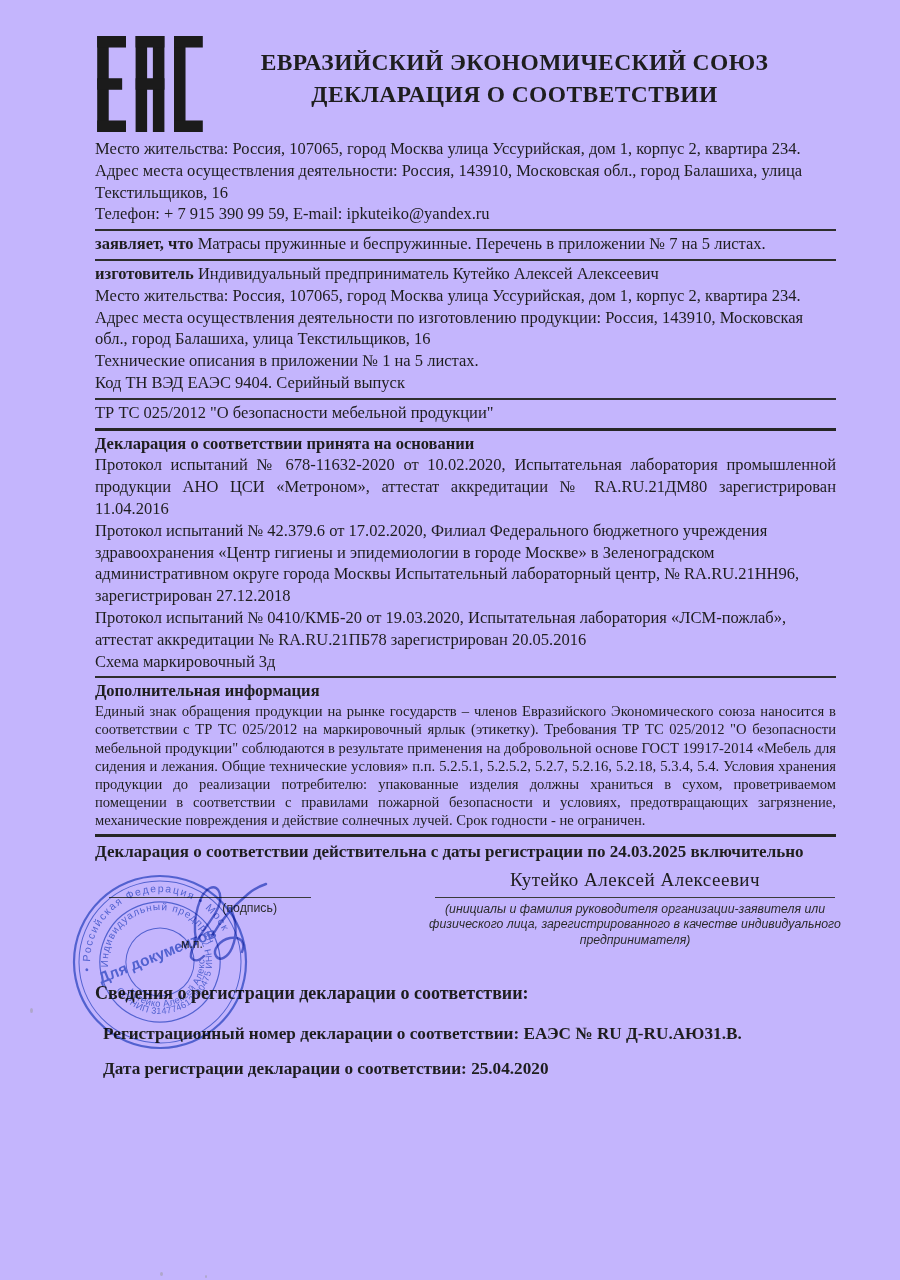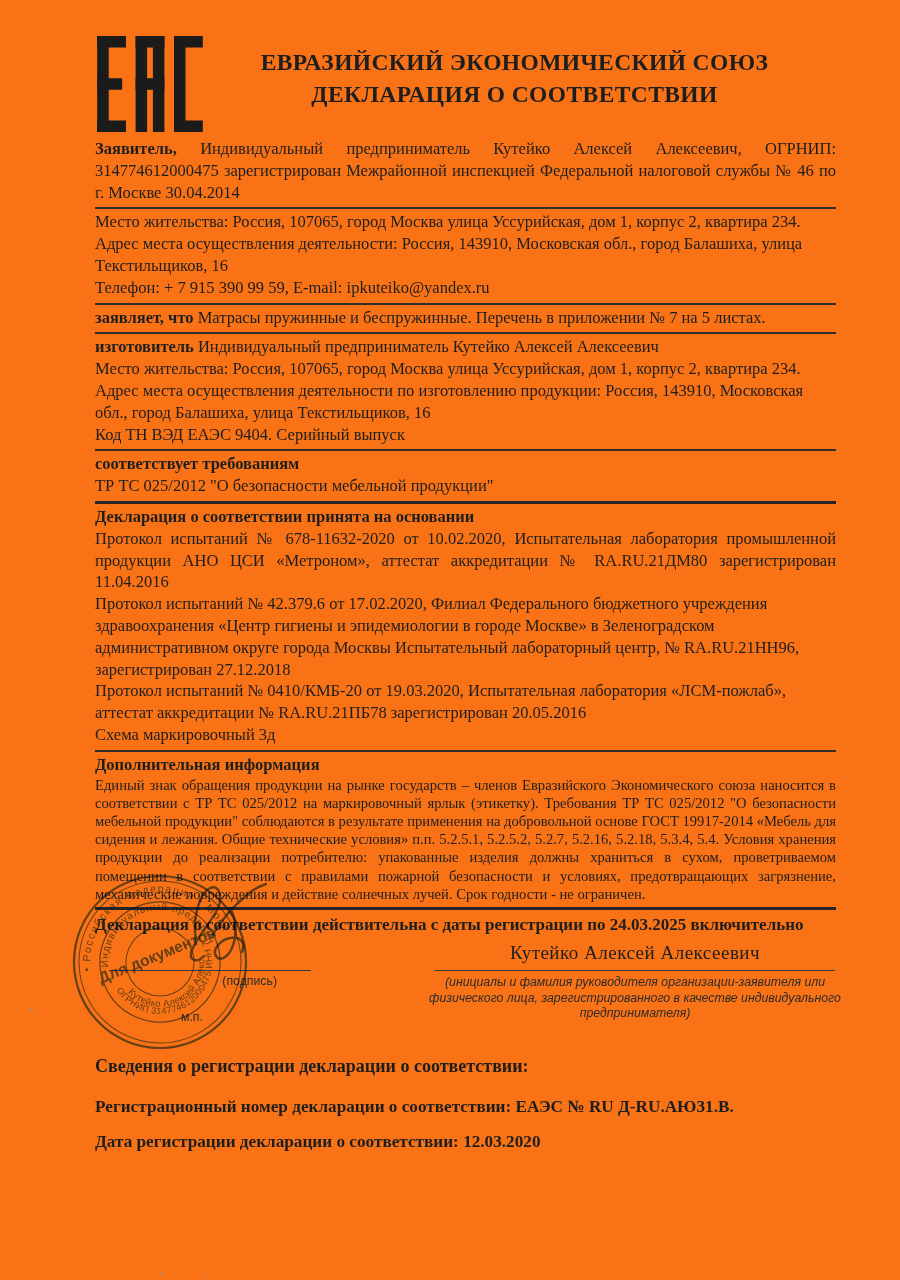--- a/index.html
+++ b/index.html
@@ -1,21 +1,21 @@
 <!DOCTYPE html>
 <html lang="ru"><head>
 <meta charset="utf-8">
 <title>Декларация о соответствии</title>
 <style>
   html,body{margin:0;padding:0;background:#e8e8e8;}
   .page{
     position:relative;
     width:900px;height:1280px;
     margin:0 auto;
-    background:#f97316;
+    background:#c4b5fd;
     font-family:"Liberation Serif","DejaVu Serif",serif;
     color:#1e1e1e;
     overflow:hidden;
   }
   .inner{position:absolute;left:95px;top:30px;width:741px;}
 
   
   .header{display:flex;align-items:flex-start;}
   .logo{flex:0 0 auto;margin:6px 0 0 2px;}
   .titles{flex:1 1 auto;text-align:center;padding:16px 10px 0 0;}
@@ -38,21 +38,21 @@
   .sigline.right{left:340px;width:400px;top:28px;}
   .signame{position:absolute;left:340px;width:400px;top:0;text-align:center;font-size:19px;letter-spacing:.5px;}
   .cap{font-family:"Liberation Sans","DejaVu Sans",sans-serif;font-size:12.3px;color:#2b2b2b;}
   .cap.podpis{position:absolute;left:52px;width:130px;top:32px;text-align:right;}
   .cap.mp{position:absolute;left:86px;top:68px;}
   .cap.namecap{position:absolute;left:325px;width:430px;top:33px;text-align:center;line-height:15.6px;font-style:italic;}
 
   
   .reg{margin-top:10px;}
   .reg .h{font-weight:bold;font-size:18px;margin:0 0 0 0;}
-  .reg p{margin:0;font-weight:bold;font-size:17.2px;}
+  .reg p{margin:8px;font-weight:bold;font-size:17.2px;}
   .reg .row1{margin-top:20px;}
   .reg .row2{margin-top:15px;}
 
   
   .stamp{position:absolute;left:70px;top:872px;opacity:.82;mix-blend-mode:multiply;pointer-events:none;}
   .handsign{position:absolute;left:178px;top:878px;opacity:.9;mix-blend-mode:multiply;pointer-events:none;}
 
   
   .speck{position:absolute;background:#9a9a9a;border-radius:50%;opacity:.5;}
 </style>
@@ -82,43 +82,40 @@
             <rect x="80" y="88" width="30" height="12"></rect>
           </g>
         </svg>
       </div>
       <div class="titles">
         <div class="title-line">ЕВРАЗИЙСКИЙ ЭКОНОМИЧЕСКИЙ СОЮЗ</div>
         <div class="title-line">ДЕКЛАРАЦИЯ О СООТВЕТСТВИИ</div>
       </div>
     </div>
 
-    <div class="sec">
-      <p class="just"><b class="lbl">Заявитель,</b> <span>Индивидуальный предприниматель Кутейко Алексей Алексеевич,   ОГРНИП: 314774612000475 зарегистрирован Межрайонной инспекцией Федеральной налоговой службы № 46 по г. Москве 30.04.2014</span></p>
-    </div>
 
     <div class="sec">
       <p>Место жительства: Россия, 107065, город Москва улица Уссурийская, дом 1, корпус 2, квартира 234.</p>
       <p>Адрес места осуществления деятельности: Россия, 143910, Московская обл., город  Балашиха, улица Текстильщиков, 16</p>
       <p>Телефон: + 7 915 390 99 59, E-mail: ipkuteiko@yandex.ru</p>
     </div>
 
     <div class="sec">
       <p><b class="lbl">заявляет, что</b> <span>Матрасы пружинные и беспружинные. Перечень в приложении № 7 на 5 листах.</span></p>
     </div>
 
     <div class="sec">
       <p><b class="lbl">изготовитель</b> <span>Индивидуальный предприниматель Кутейко Алексей Алексеевич</span></p>
       <p>Место жительства: Россия, 107065, город Москва улица Уссурийская, дом 1, корпус 2, квартира 234.</p>
       <p>Адрес места осуществления деятельности по изготовлению продукции: Россия, 143910, Московская обл., город  Балашиха, улица Текстильщиков, 16</p>
+      <p>Технические описания в приложении № 1 на 5 листах.</p>
       <p>Код ТН ВЭД ЕАЭС 9404.  Серийный выпуск</p>
     </div>
 
     <div class="sec thick">
-      <p><b class="lbl">соответствует требованиям</b></p>
       <p>ТР ТС 025/2012 "О безопасности мебельной продукции"</p>
     </div>
 
     <div class="sec">
       <p><b class="lbl">Декларация о соответствии принята на основании</b></p>
       <p class="just">Протокол испытаний № 678-11632-2020 от 10.02.2020, Испытательная лаборатория промышленной продукции АНО ЦСИ «Метроном», аттестат аккредитации № RA.RU.21ДМ80 зарегистрирован 11.04.2016</p>
       <p>Протокол испытаний № 42.379.6 от 17.02.2020, Филиал Федерального бюджетного учреждения здравоохранения «Центр гигиены и эпидемиологии в городе Москве» в Зеленоградском административном округе города Москвы Испытательный лабораторный центр, № RA.RU.21НН96, зарегистрирован 27.12.2018</p>
       <p>Протокол испытаний № 0410/КМБ-20 от 19.03.2020, Испытательная лаборатория «ЛСМ-пожлаб», аттестат аккредитации № RA.RU.21ПБ78 зарегистрирован 20.05.2016</p>
       <p>Схема маркировочный 3д</p>
     </div>
@@ -135,21 +132,21 @@
       <div class="sigline left"></div>
       <div class="sigline right"></div>
       <div class="cap podpis">(подпись)</div>
       <div class="cap mp">м.п.</div>
       <div class="cap namecap">(инициалы и фамилия руководителя организации-заявителя или физического лица, зарегистрированного в качестве индивидуального предпринимателя)</div>
     </div>
 
     <div class="reg">
       <p class="h">Сведения о регистрации декларации о соответствии:</p>
       <p class="row1">Регистрационный номер декларации о соответствии: ЕАЭС № RU Д-RU.АЮ31.В.</p>
-      <p class="row2">Дата регистрации декларации о соответствии: 12.03.2020</p>
+      <p class="row2">Дата регистрации декларации о соответствии: 25.04.2020</p>
     </div>
 
   </div>
 
   <div class="stamp">
     <svg width="180" height="180" viewBox="-90 -90 180 180">
       <g transform="rotate(-22)" stroke="#4a6fc8" fill="none">
         <circle r="86" stroke-width="2.2"></circle>
         <circle r="81" stroke-width="1"></circle>
         <circle r="60" stroke-width="1.2"></circle>

